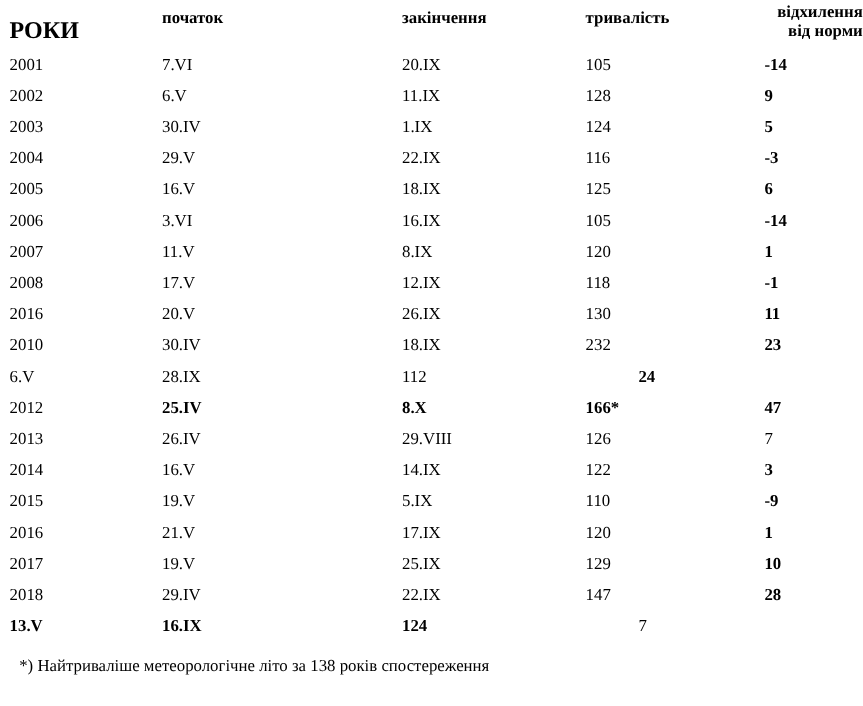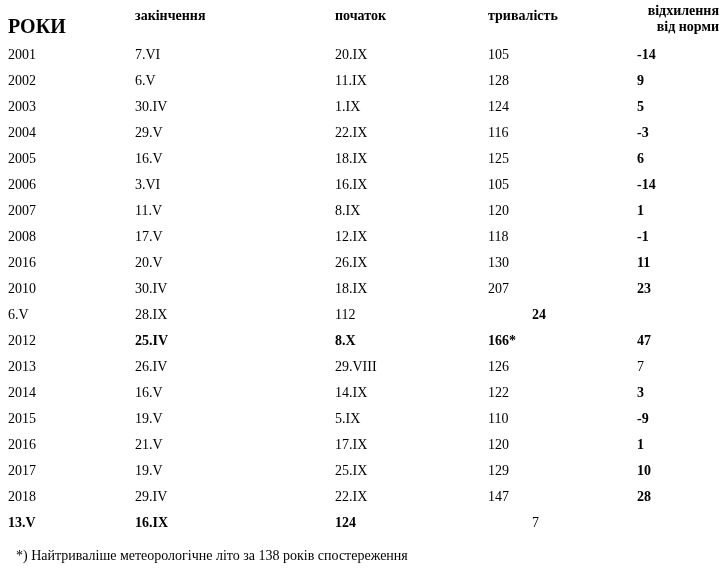--- a/index.html
+++ b/index.html
@@ -44,22 +44,22 @@
   }
 </style>
 </head>
 <body>
 
 <div class="page">
   <div class="tbl">
 
     <div class="row hdr">
       <div class="cell h-years">РОКИ</div>
+      <div class="cell h-col">початок</div>
       <div class="cell h-col">закінчення</div>
-      <div class="cell h-col">початок</div>
       <div class="cell h-col">тривалість</div>
       <div class="cell h-dev">
         <div class="dev-l1">відхилення</div>
         <div class="dev-l2">від норми</div>
       </div>
     </div>
 
     <div class="row">
       <div class="cell">2001</div>
       <div class="cell">7.VI</div>
@@ -129,21 +129,21 @@
       <div class="cell">20.V</div>
       <div class="cell">26.IX</div>
       <div class="cell">130</div>
       <div class="cell dev b">11</div>
     </div>
 
     <div class="row">
       <div class="cell">2010</div>
       <div class="cell">30.IV</div>
       <div class="cell">18.IX</div>
-      <div class="cell">207</div>
+      <div class="cell">232</div>
       <div class="cell dev b">23</div>
     </div>
 
     <div class="row">
       <div class="cell">6.V</div>
       <div class="cell">28.IX</div>
       <div class="cell">112</div>
       <div class="cell dev b">24</div>
     </div>
 

